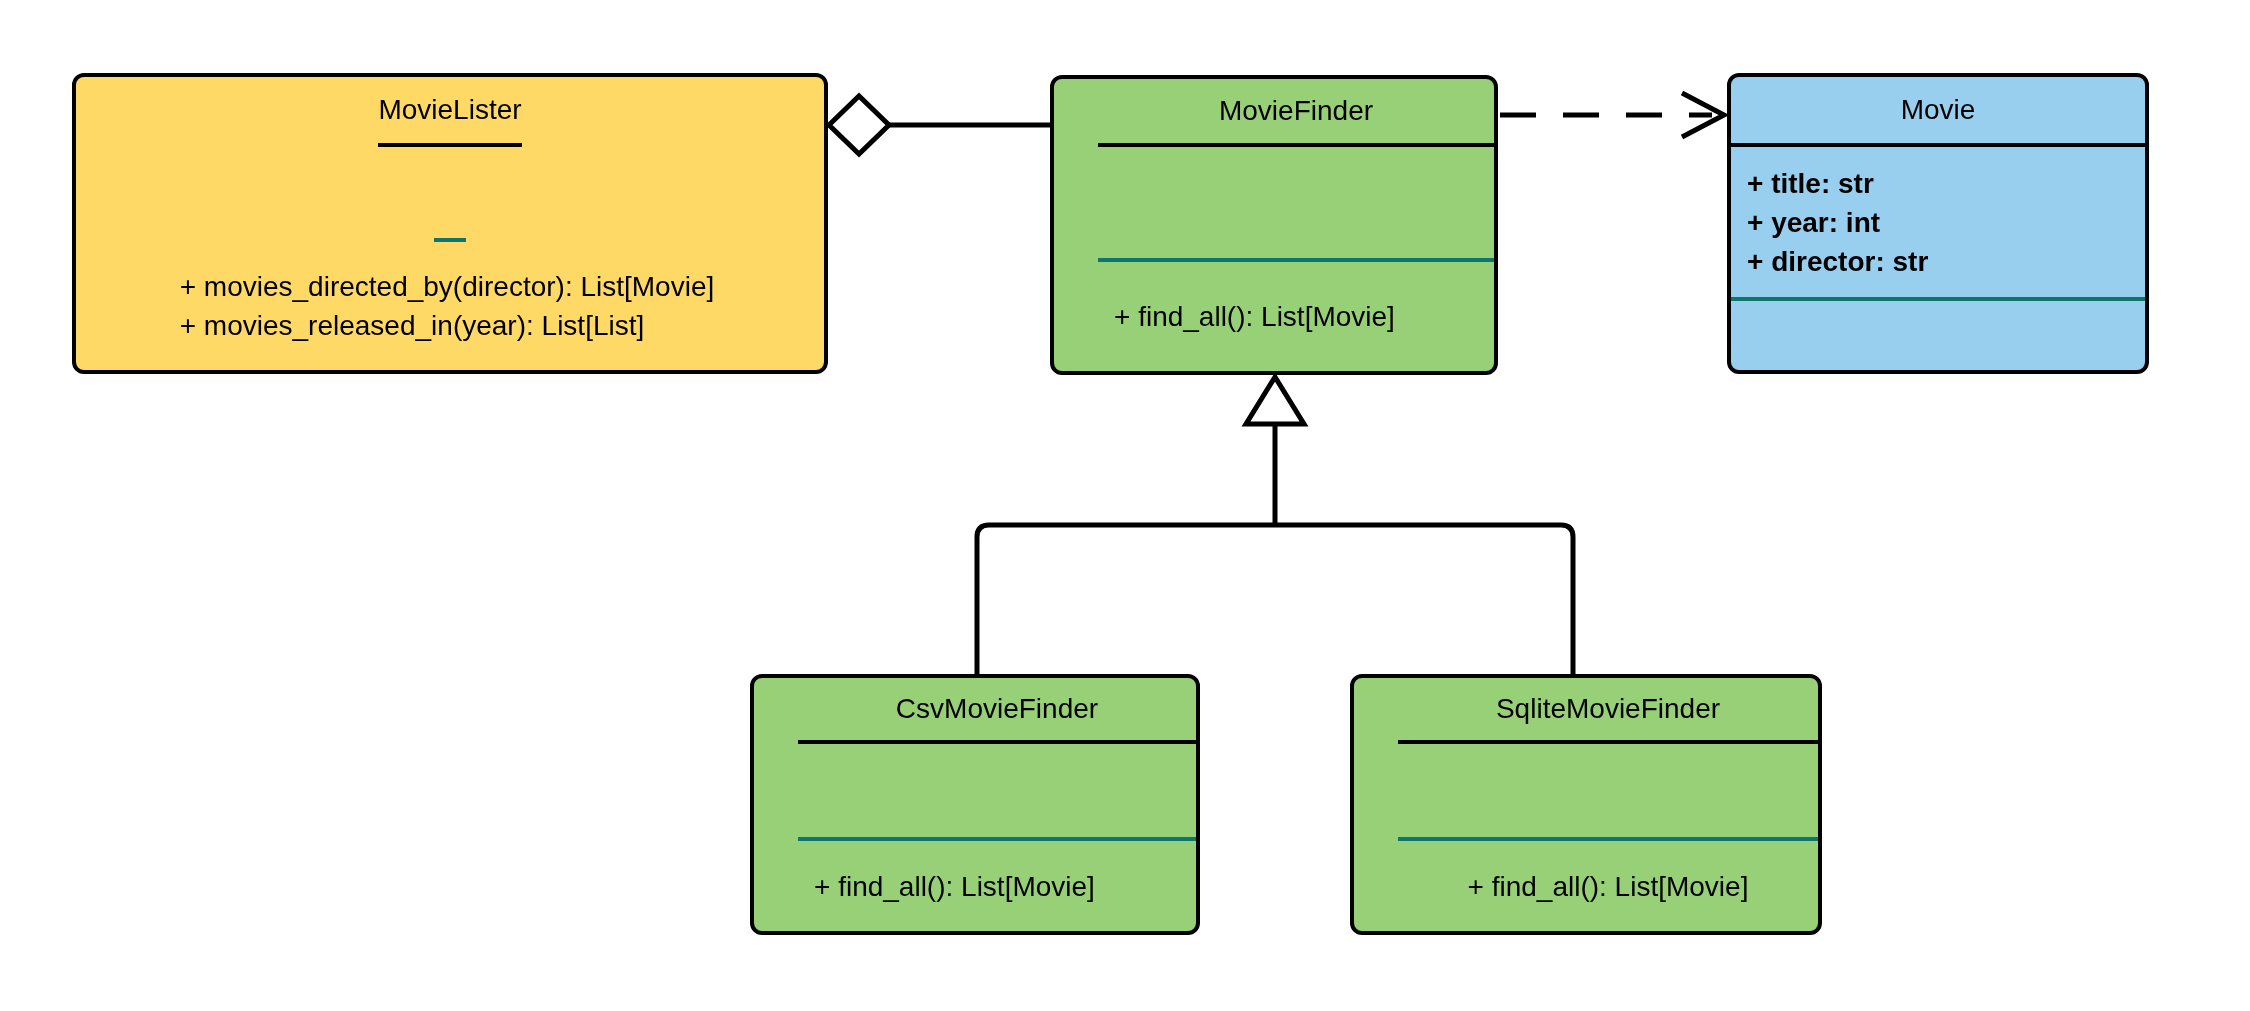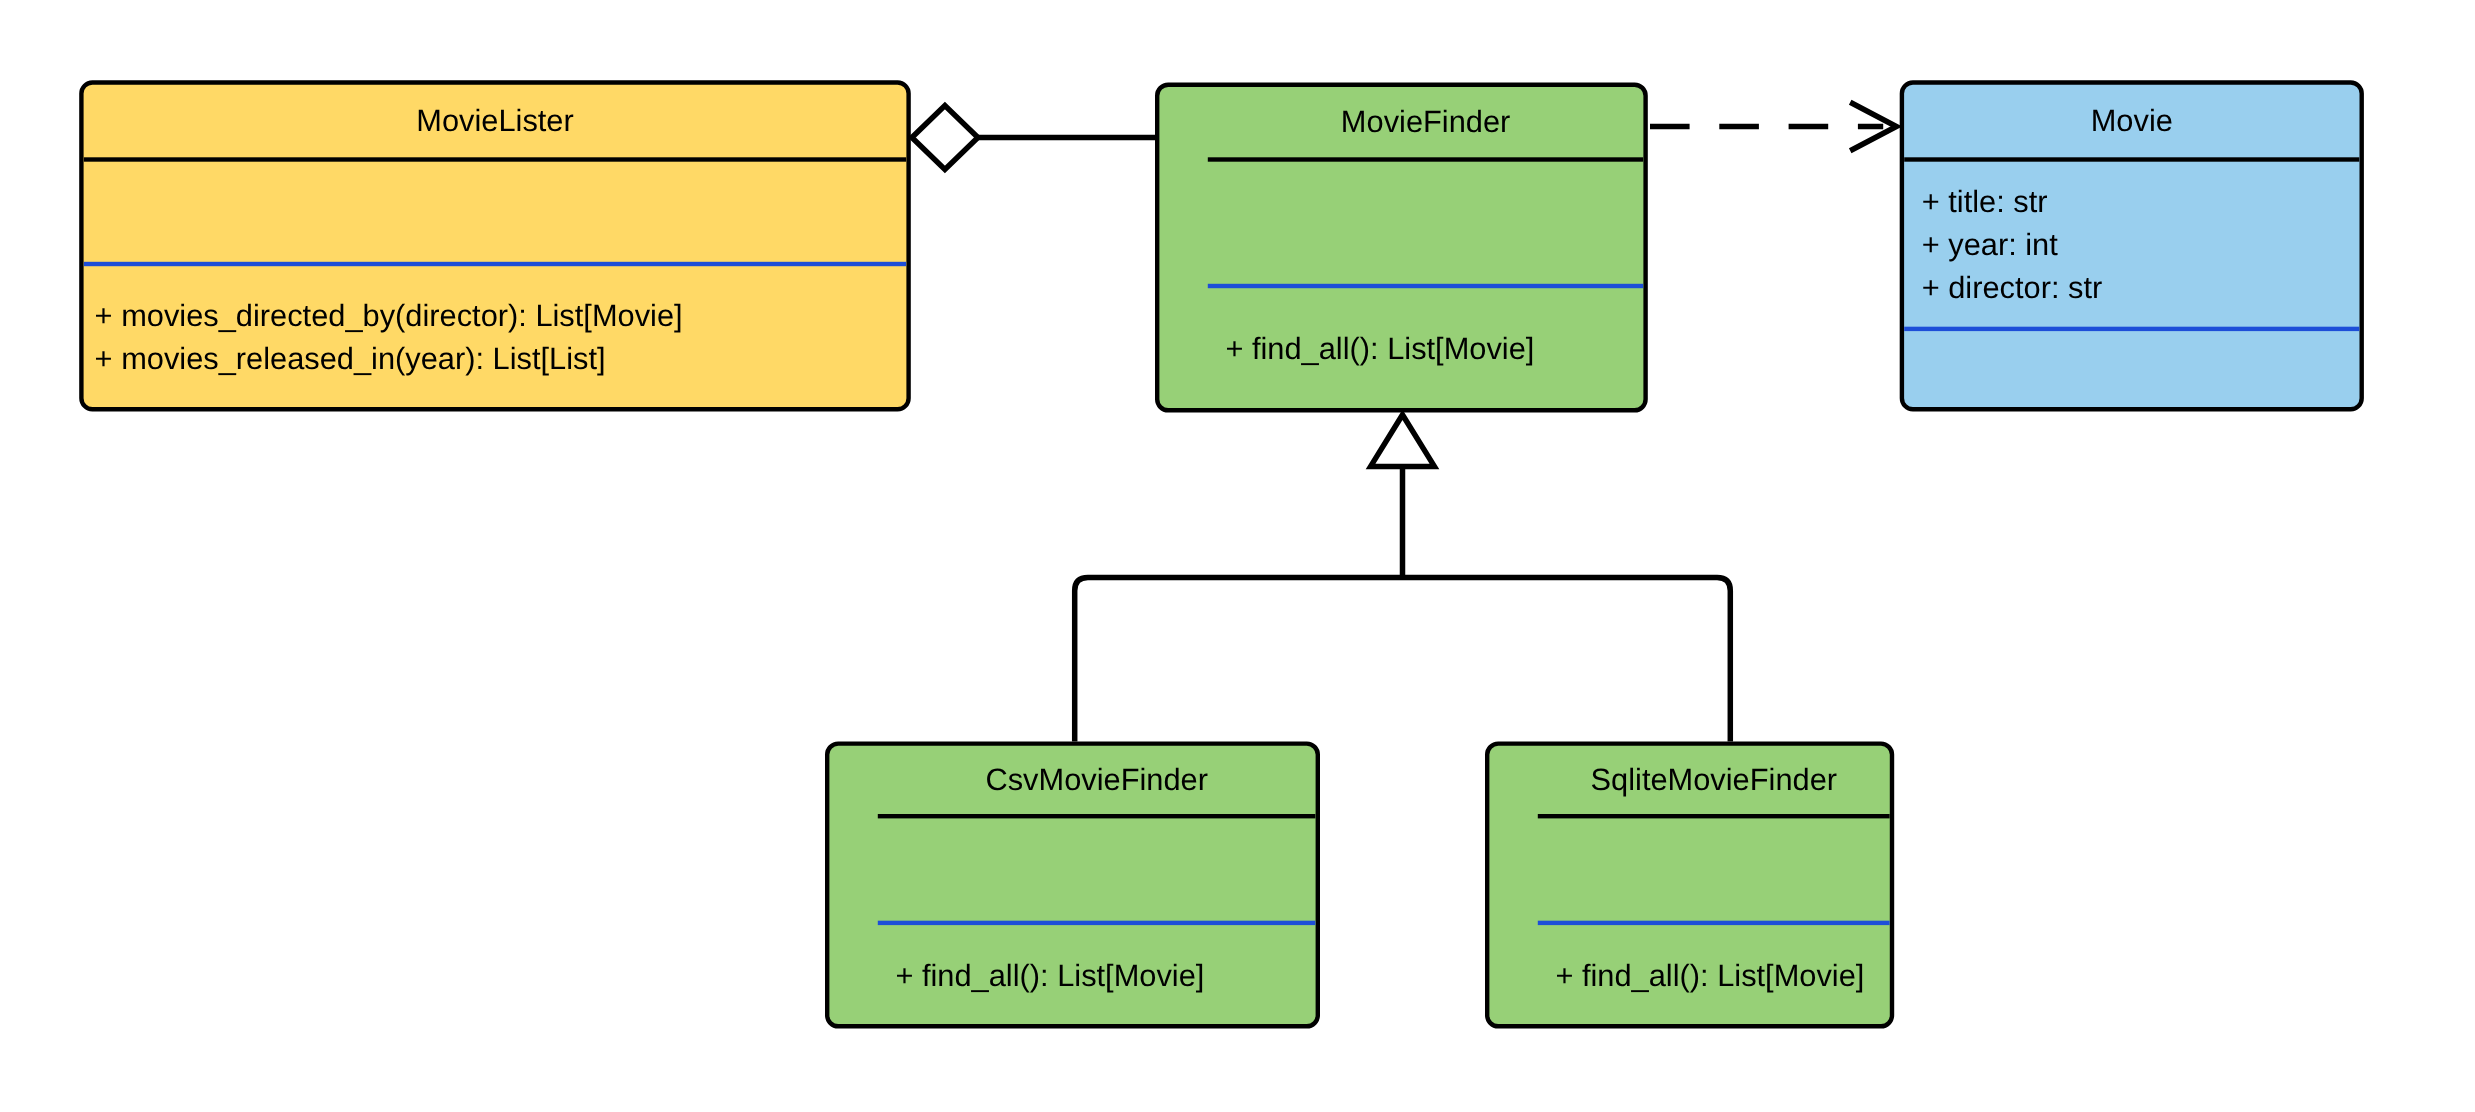--- a/index.html
+++ b/index.html
@@ -44,27 +44,28 @@
   .uml-class .attrs,
   .uml-class .methods {
     box-sizing: border-box;
     display: flex;
     flex-direction: column;
     justify-content: center;
     padding: 0 16px;
     flex: 0 0 auto;
   }
   .uml-class .attrs {
-    border-bottom: 4px solid #1d4ed8;
+    border-bottom: 4px solid #0f766e;
+    font-weight: bold;
   }
   .uml-class .member-line {
     line-height: 39px;
     white-space: nowrap;
   }
-  .fill-yellow { background: #FFD966; }
+  .fill-yellow { background: #FFD966; align-items: center; }
   .fill-green  { background: #97D077; padding-left: 44px; }
   .fill-blue   { background: #99CFEE; }
 
   
   #cls-movielister { left: 72px;  top: 73px;  width: 756px; height: 301px; }
   #cls-movielister .head    { height: 70px; }
   #cls-movielister .attrs   { height: 95px; }
   #cls-movielister .methods { flex: 1 1 auto; padding-left: 10px; }
 
   #cls-moviefinder { left: 1050px; top: 75px; width: 448px; height: 300px; }
@@ -75,21 +76,21 @@
   #cls-movie { left: 1727px; top: 73px; width: 422px; height: 301px; }
   #cls-movie .head    { height: 70px; }
   #cls-movie .attrs   { height: 154px; }
   #cls-movie .methods { flex: 1 1 auto; }
 
   #cls-csvmoviefinder { left: 750px; top: 674px; width: 450px; height: 261px; justify-content: flex-end; }
   #cls-csvmoviefinder .head    { height: 66px; }
   #cls-csvmoviefinder .attrs   { height: 97px; }
   #cls-csvmoviefinder .methods { flex: 1 1 auto; }
 
-  #cls-sqlitemoviefinder { left: 1350px; top: 674px; width: 372px; height: 261px; }
+  #cls-sqlitemoviefinder { left: 1350px; top: 674px; width: 472px; height: 261px; text-align: center; }
   #cls-sqlitemoviefinder .head    { height: 66px; }
   #cls-sqlitemoviefinder .attrs   { height: 97px; }
   #cls-sqlitemoviefinder .methods { flex: 1 1 auto; }
 </style>
 </head>
 <body>
 
 <div class="canvas">
 
   <svg class="edges" viewBox="0 0 2250 1011" xmlns="http://www.w3.org/2000/svg">

